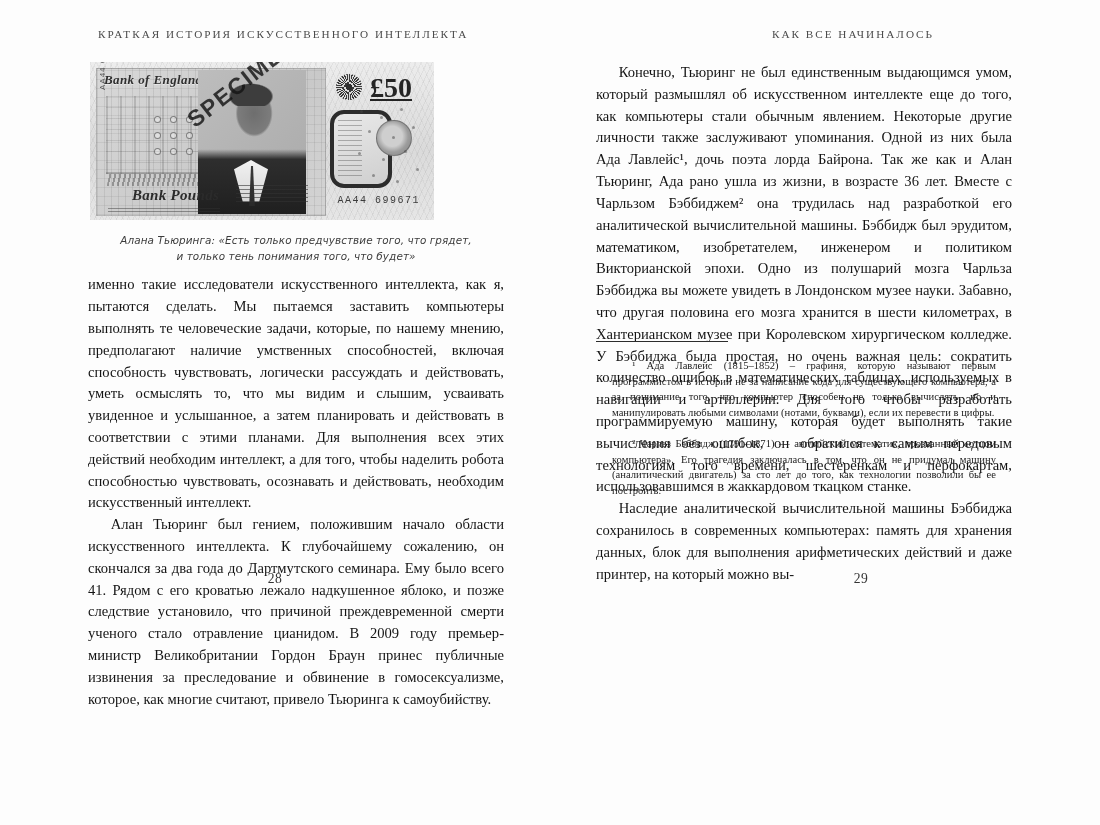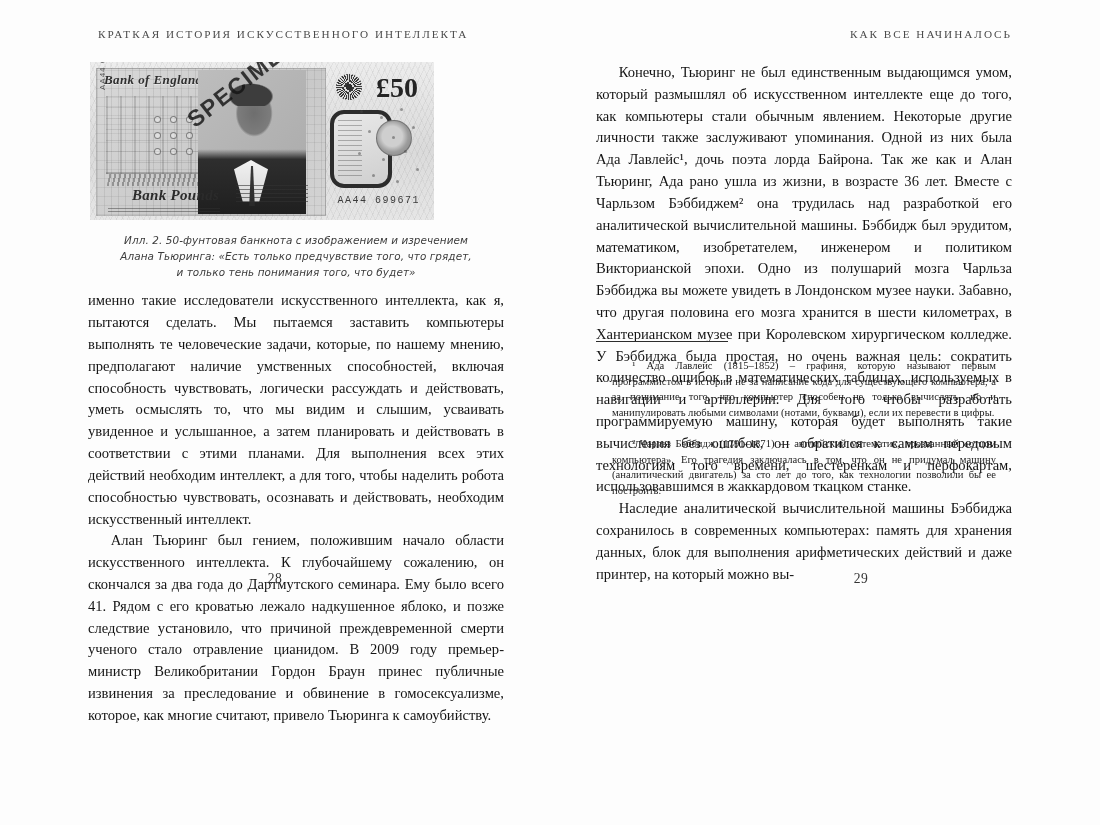--- a/index.html
+++ b/index.html
@@ -34,21 +34,21 @@
   .running-head {
     font-family: "Liberation Serif", "DejaVu Serif", serif;
     font-size: 11.2px;
     letter-spacing: 2.0px;
     color: #4a4a4a;
     text-transform: uppercase;
     white-space: nowrap;
     margin: 0 0 22px 0;
   }
   .page-left .running-head  { text-align: left; padding-left: 10px;}
-  .page-right .running-head { text-align: right; padding-left: 98px;}
+  .page-right .running-head { text-align: center; padding-left: 98px;}
 
   
   .figure {
     margin: 0 0 10px 0;
     width: 100%;
   }
   .banknote-wrap {
     position: relative;
     width: 344px;
     height: 158px;
@@ -156,23 +156,23 @@
     opacity:.8;
   }
   .bn-rosette {
     position: absolute; left: 246px; top: 12px; width: 26px; height: 26px;
     border-radius: 50%;
     background:
       radial-gradient(circle at 50% 50%, #2f2f2f 0 16%, rgba(0,0,0,0) 17%),
       repeating-conic-gradient(#3a3a3a 0 6deg, #dcdcdc 6deg 12deg);
   }
   .bn-pound50 {
-    position: absolute; left: 286px; top: 10px;
+    position: absolute; left: 280px; top: 10px;
     font-family: "Liberation Serif", serif;
-    font-weight: 700; font-size: 28px; color: #242424;
+    font-weight: 700; font-size: 28px; color: #242424; text-decoration: underline;
   }
   .bn-window {
     position: absolute; left: 240px; top: 48px; width: 54px; height: 70px;
     border: 4px solid #2c2c2c; border-radius: 14px;
     background: linear-gradient(160deg,#e9e9e9,#cfcfcf);
   }
   .bn-window-inner {
     position:absolute; left: 4px; top: 6px; width: 24px; height: 56px;
     background: repeating-linear-gradient(0deg, rgba(60,60,60,.35) 0 1px, rgba(0,0,0,0) 1px 5px);
   }
@@ -321,21 +321,20 @@
           <i style="left:50px; top:44px;"></i>
             <i style="left:18px; top:68px;"></i>
           <i style="left:42px; top:74px;"></i>
             <i style="left:62px; top:62px;"></i>
         </div>
 
         <div class="bn-serial">AA44 699671</div>
       </div>
 
       <div class="fig-caption">
-        <span class="cap-line">Илл. 2. 50-фунтовая банкнота с изображением и изречением</span>
         <span class="cap-line">Алана Тьюринга: «Есть только предчувствие того, что грядет,</span>
         <span class="cap-line">и только тень понимания того, что будет»</span>
       </div>
     </div>
 
     <div class="body-text">
       <p>именно такие исследователи искусственного интеллекта, как я, пытаются сделать. Мы пытаемся заставить компьютеры выполнять те человеческие задачи, которые, по нашему мнению, предполагают наличие умственных способностей, включая способность чувствовать, логически рассуждать и действовать, уметь осмыслять то, что мы видим и слышим, усваивать увиденное и услышанное, а затем планировать и действовать в соответствии с этими планами. Для выполнения всех этих действий необходим интеллект, а для того, чтобы наделить робота способностью чувствовать, осознавать и действовать, необходим искусственный интеллект.</p>
       <p class="indent">Алан Тьюринг был гением, положившим начало области искусственного интеллекта. К глубочайшему сожалению, он скончался за два года до Дартмутского семинара. Ему было всего 41. Рядом с его кроватью лежало надкушенное яблоко, и позже следствие установило, что причиной преждевременной смерти ученого стало отравление цианидом. В 2009 году премьер-министр Великобритании Гордон Браун принес публичные извинения за преследование и обвинение в гомосексуализме, которое, как многие считают, привело Тьюринга к самоубийству.</p>
     </div>
 

